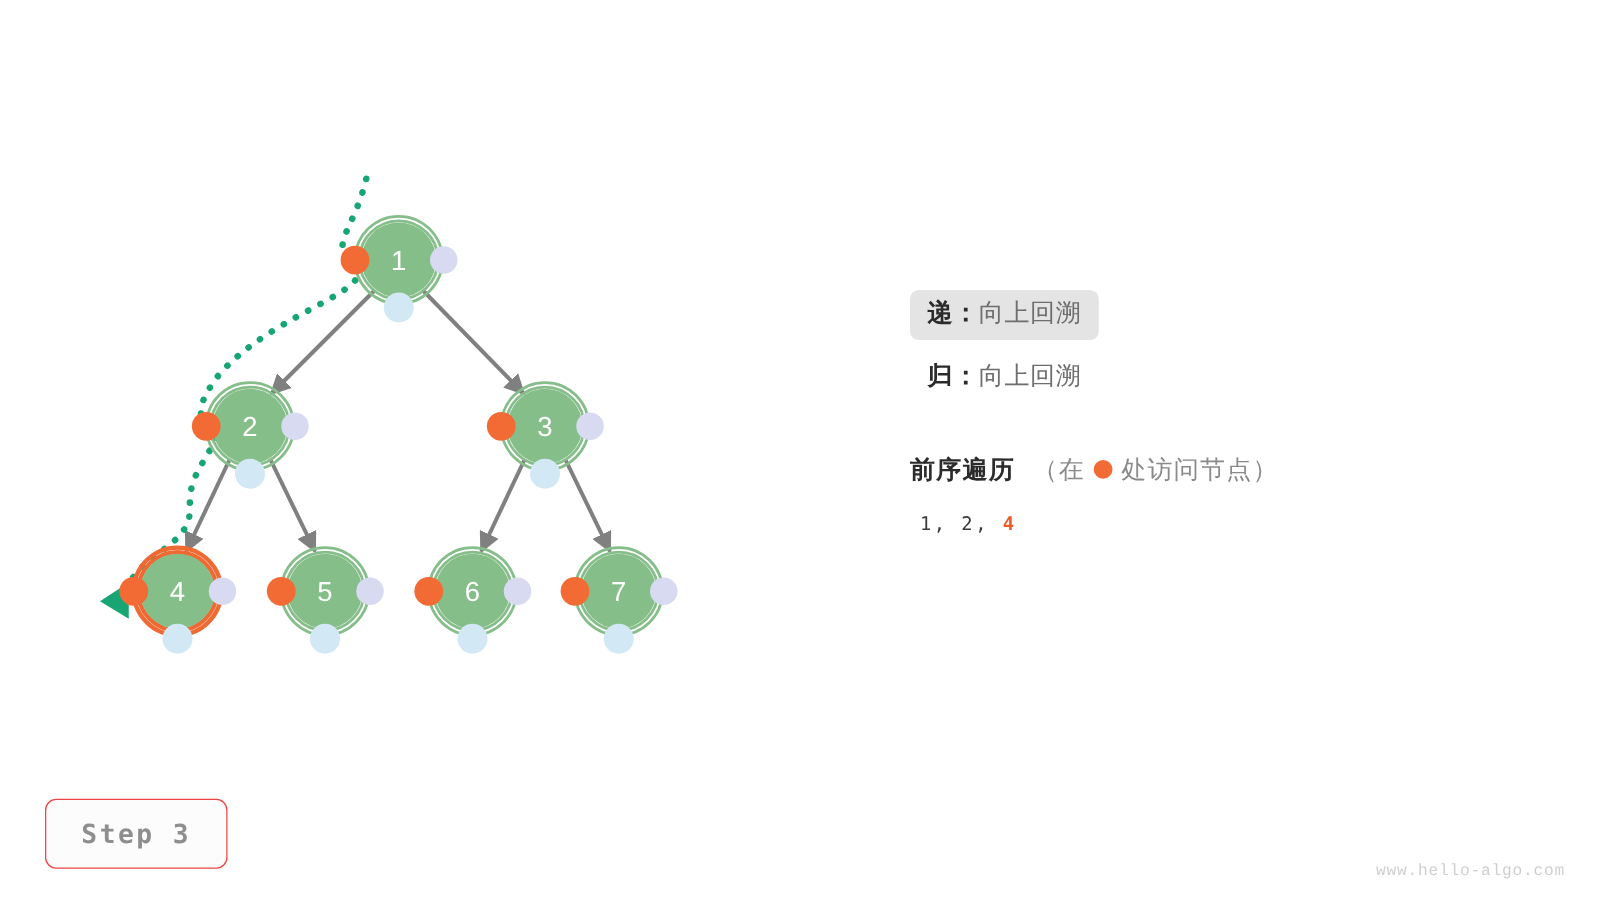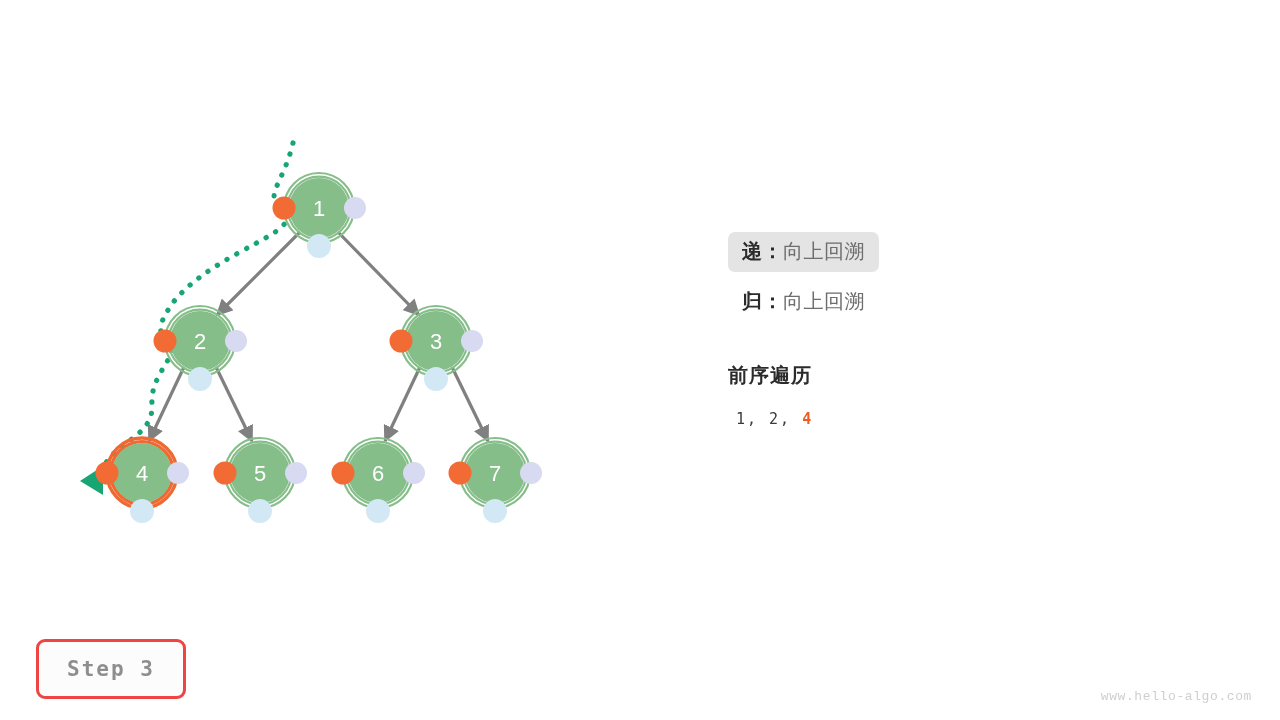--- a/index.html
+++ b/index.html
@@ -51,21 +51,21 @@
     font-family:"DejaVu Sans Mono","Liberation Mono",monospace;
     font-size:15px;color:#3b3b3b;letter-spacing:2px;
     white-space:nowrap;
   }
   .seq .cur{color:#ef5b23;font-weight:bold;}
 
   
   .step-badge{
     position:absolute;left:36px;top:639px;
     width:144px;height:54px;
-    border:3px solid #ef4444;border-radius:9px;
+    border:1px solid #ef4444;border-radius:9px;
     background:#fcfcfc;
     display:flex;align-items:center;justify-content:center;
     font-family:"DejaVu Sans Mono","Liberation Mono",monospace;
     font-size:21px;font-weight:bold;color:#8e8e8e;letter-spacing:2px;
   }
 
   
   .watermark{
     position:absolute;right:28px;bottom:16px;
     font-family:Liberation Mono, monospace;
@@ -184,20 +184,23 @@
       <span class="legend-plain">
         <span class="kw">归</span>
           <span class="kw">：</span>
           <span class="dim">向上回溯</span>
       </span>
     </div>
   </div>
 
   <div class="order-line">
     <span class="order-title">前序遍历</span>
+    <span class="order-note">
+      <span>（在</span><span class="inline-dot"></span><span>处访问节点）</span>
+    </span>
   </div>
 
   <div class="seq">
     <span>1, 2,</span>
     <span class="cur">4</span>
   </div>
 
   <div class="step-badge">
     <span>Step 3</span>
   </div>

